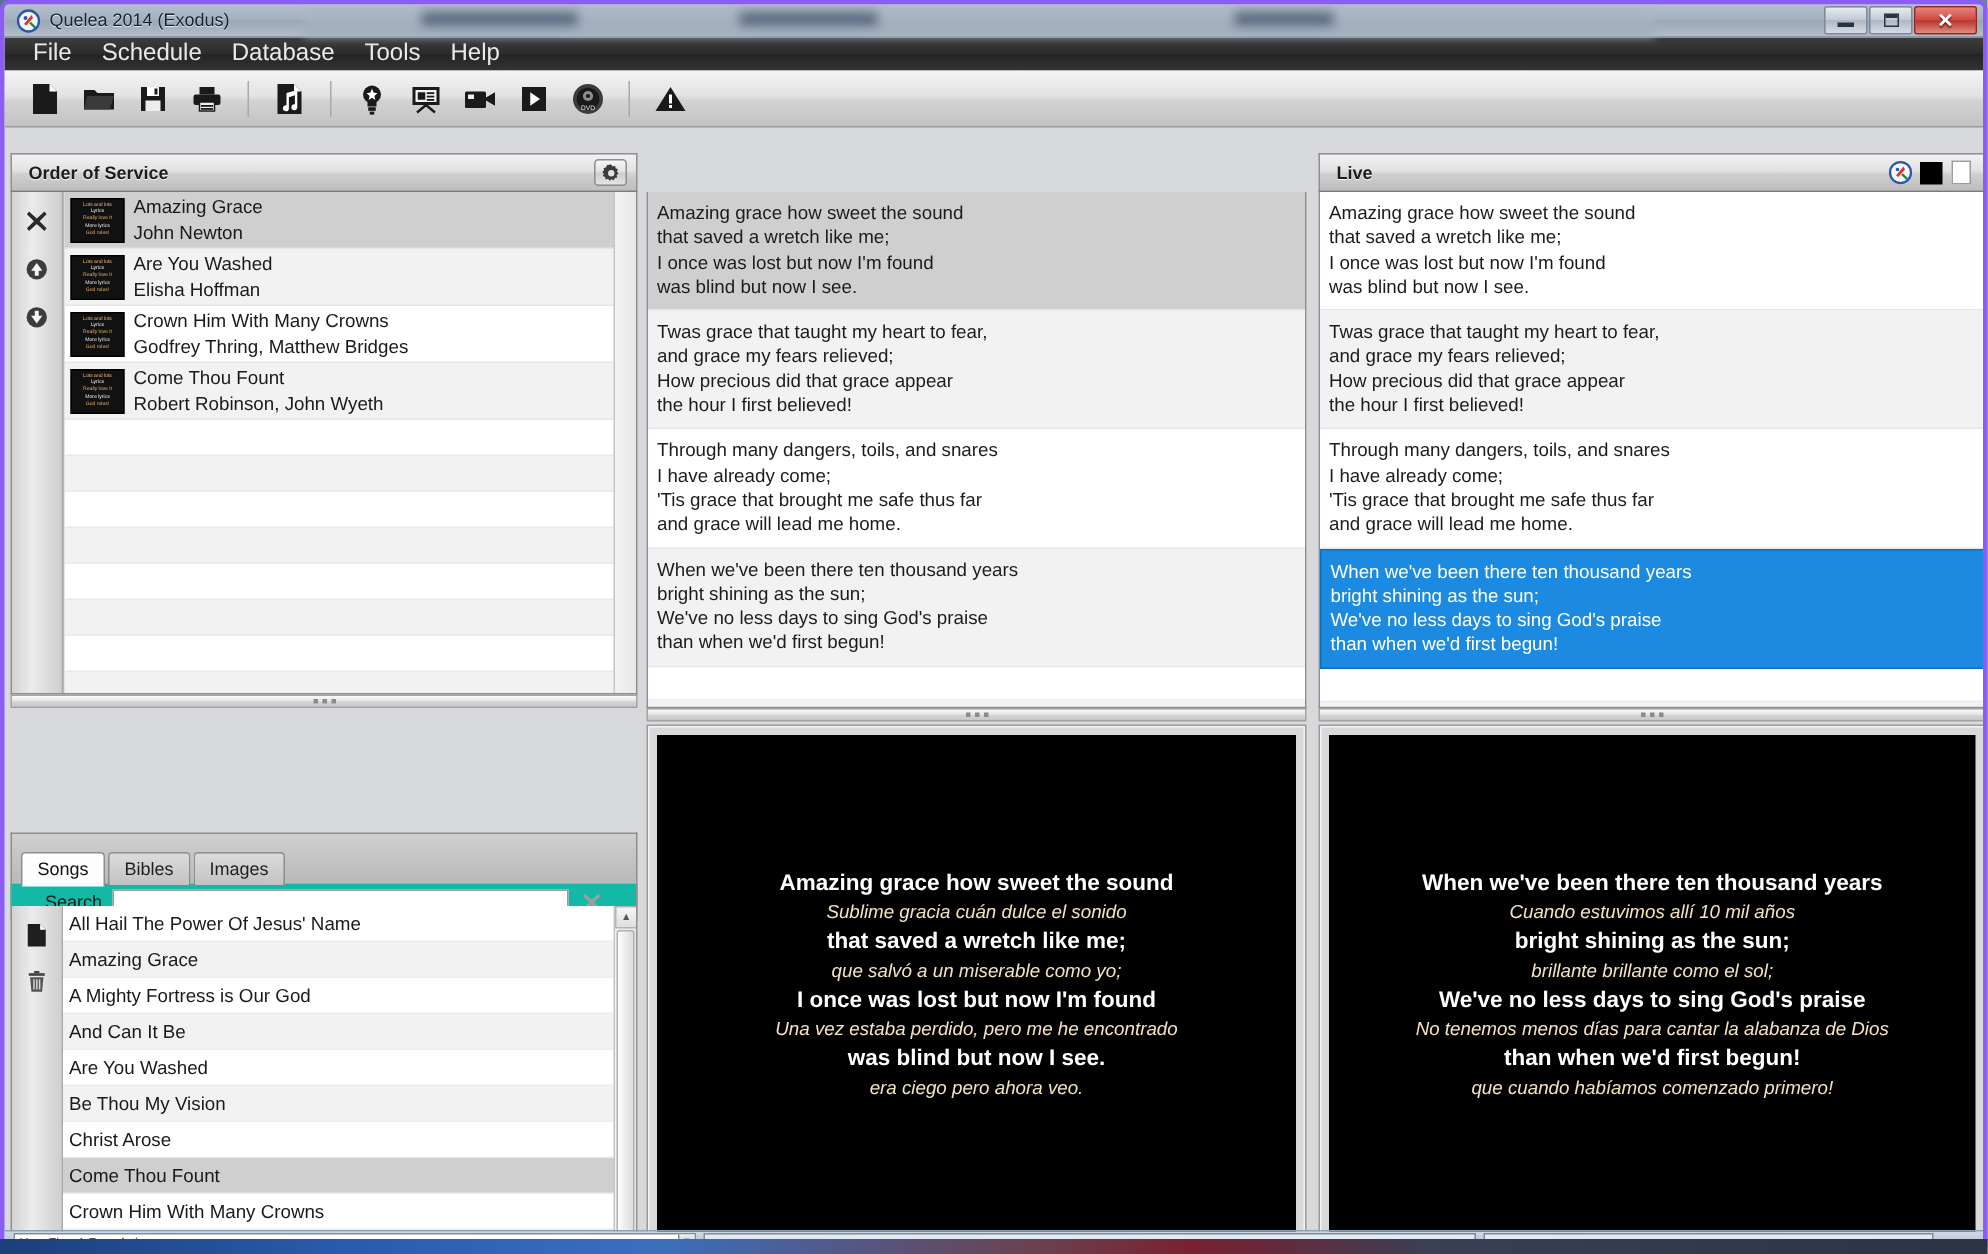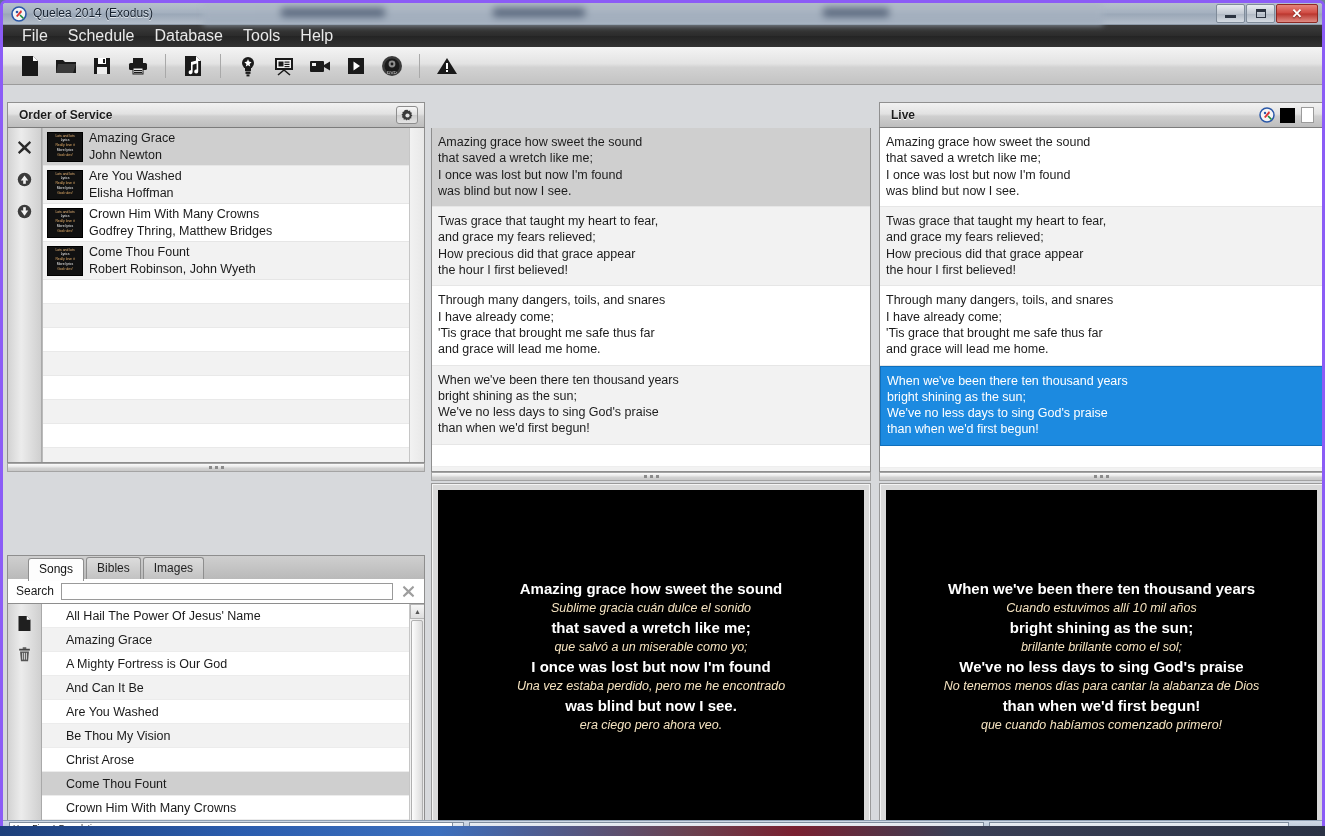--- a/index.html
+++ b/index.html
@@ -138,51 +138,51 @@
   .splitter{
     height:9px; width:100%;
     background:linear-gradient(180deg,#fbfbfb,#e6e6e6 45%,#d4d4d4 55%,#c8c8c8);
     border:1px solid #a4a4a4;
     display:flex;align-items:center;justify-content:center;gap:3px;
   }
   .splitter i{width:3px;height:3px;background:#8b8b8b;display:block;}
 
   
   #library{ position:absolute; left:4px; top:469px; width:418px; height:358px; }
-  #tabs{ display:flex; align-items:flex-start; height:24px;
+  #tabs{ display:flex; align-items:flex-end; height:34px;
          background:linear-gradient(180deg,#cfcfcf,#b9b9b9);
-         border:1px solid #8e8e8e; border-bottom:none; padding-left:20px; gap:2px;}
+         border:1px solid #8e8e8e; border-bottom:none; padding-left:6px; gap:2px;}
   .tab{
     font-size:12px;padding:3px 10px 4px;border:1px solid #8e8e8e;border-bottom:none;
     background:linear-gradient(180deg,#dcdcdc,#c2c2c2);
     border-radius:3px 3px 0 0; color:#1f1f1f; position:relative; top:1px;
   }
   .tab.active{ background:#fdfdfd; color:#111; padding-bottom:5px; top:2px;}
   #searchbar{
-    height:25px; background:#ffffff; border:1px solid #8e8e8e; border-top:none;
-    display:flex; align-items:center; padding:0 8px; gap:7px;
+    height:25px; background:#14b8a6; border:1px solid #8e8e8e; border-top:none;
+    display:flex; align-items:center; padding:0 22px; gap:7px;
   }
   #search-label{ font-size:12px; color:#1a1a1a; }
   #search-input{
     flex:1; height:17px; border:1px solid #9a9a9a; background:#fff;
     font-family:"Liberation Sans",sans-serif; font-size:12px; padding:0 4px; outline:none;
   }
   #clear-search{width:16px;height:16px;display:flex;align-items:center;justify-content:center;}
   #lib-body{
     position:absolute; left:0; top:49px; width:418px; height:309px;
     border:1px solid #8e8e8e; border-top:none; background:#f0f0f0; display:flex;
   }
   #lib-sidebtns{
     width:34px;background:linear-gradient(90deg,#d3d3d3,#ececec 40%,#cfcfcf);
     border-right:1px solid #a9a9a9; padding-top:8px;
     display:flex;flex-direction:column;align-items:center;gap:10px;
   }
   #song-list{flex:1;background:#fff;position:relative;overflow:hidden;}
   .song-row{
-    height:24px;display:flex;align-items:center;padding-left:24px;
+    height:24px;display:flex;align-items:center;padding-left:4px;
     font-size:12.5px;color:#1a1a1a;background:#fff;
     border-bottom:1px solid #ececec;
   }
   .song-row.alt{ background:#f2f2f2; }
   .song-row.sel{ background:#cfcfcf; }
 
   
   .vscroll{
     position:absolute; right:0; top:0; width:15px; bottom:0;
     background:linear-gradient(90deg,#f2f2f2,#e8e8e8);

